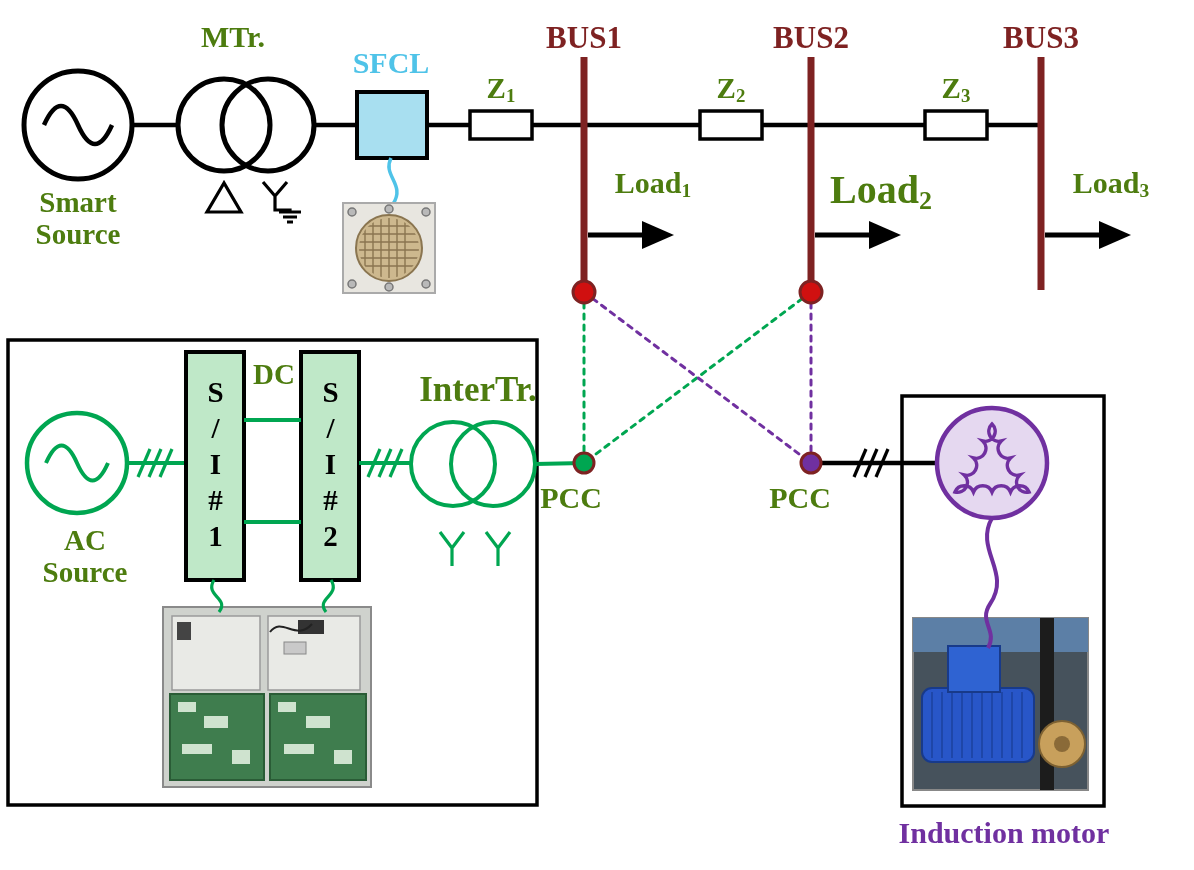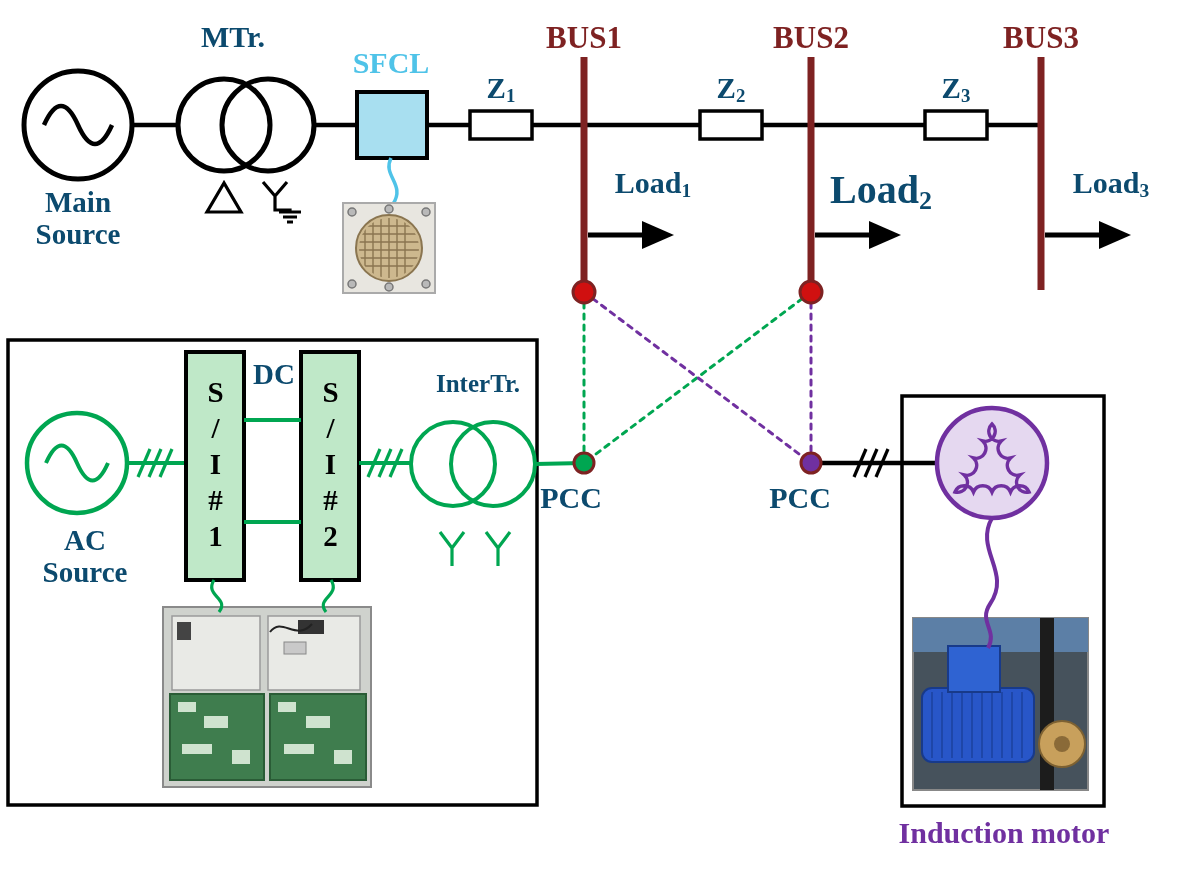--- a/index.html
+++ b/index.html
@@ -3,21 +3,21 @@
 <meta charset="utf-8">
 <style>
   :root{
     --bus:#7E2222; --dotRed:#D01010; --green:#00A651; --siFill:#BFE8C8;
     --purple:#7030A0; --motorFill:#E5D8F0; --cyan:#4FC3E8; --sfclFill:#A8DFF0;
   }
   html,body{margin:0;padding:0;background:#fff;}
   #stage{position:relative;width:1194px;height:870px;background:#fff;overflow:hidden;
          font-family:"Liberation Serif",serif;}
   #diagram-svg{position:absolute;left:0;top:0;}
-  .lbl{position:absolute;font-weight:bold;color:#0c4a6e;white-space:nowrap;pointer-events:none;}
+  .lbl{position:absolute;font-weight:bold;color:#4d7c0f;white-space:nowrap;pointer-events:none;}
   .ctr{transform:translateX(-50%);text-align:center;}
   .sb{font-size:0.65em;vertical-align:-0.22em;}
   .bus-c{color:var(--bus);}
   .grn-c{color:var(--green);}
   .pur-c{color:var(--purple);text-align:center;}
   .cyn-c{color:var(--cyan);}
   .two-line{line-height:1.12;}
   .vtext{writing-mode:vertical-rl;text-orientation:upright;letter-spacing:4px;
          display:flex;align-items:center;justify-content:center;font-weight:bold;}
   
@@ -234,21 +234,21 @@
     <circle class="dot-red" cx="584" cy="292" r="11"></circle>
     <circle class="dot-red" cx="811" cy="292" r="11"></circle>
     <circle class="dot-grn" cx="584" cy="463" r="10"></circle>
     <circle class="dot-pur" cx="811" cy="463" r="10"></circle>
   </svg>
 
   <div class="lbl ctr" style="left:233px;top:20px;font-size:30px;">MTr.</div>
   <div class="lbl ctr cyn-c" style="left:391px;top:46px;font-size:30px;">SFCL</div>
 
   <div class="lbl ctr two-line" style="left:78px;top:186px;font-size:29px;">
-    <div>Main</div>
+    <div>Smart</div>
     <div>Source</div>
   </div>
 
   <div class="lbl ctr bus-c" style="left:584px;top:20px;font-size:31px;">BUS1</div>
   <div class="lbl ctr bus-c" style="left:811px;top:20px;font-size:31px;">BUS2</div>
   <div class="lbl ctr bus-c" style="left:1041px;top:20px;font-size:31px;text-align:right;">BUS3</div>
 
   <div class="lbl ctr" style="left:501px;top:72px;font-size:29px;">
     <span>Z</span><span class="sb">1</span>
   </div>
@@ -271,20 +271,20 @@
 
   <div class="lbl ctr" style="left:571px;top:481px;font-size:30px;">PCC</div>
   <div class="lbl ctr" style="left:800px;top:481px;font-size:30px;">PCC</div>
 
   <div class="lbl ctr two-line" style="left:85px;top:524px;font-size:29px;">
     <div>AC</div>
     <div>Source</div>
   </div>
 
   <div class="lbl ctr" style="left:274px;top:358px;font-size:29px;text-align:center;">DC</div>
-  <div class="lbl ctr" style="left:478px;top:370px;font-size:25px;">InterTr.</div>
+  <div class="lbl ctr" style="left:478px;top:370px;font-size:35px;">InterTr.</div>
 
   <div class="vtext" style="position:absolute;left:186px;top:352px;width:58px;height:228px;font-size:29px;font-family:'Liberation Serif',serif;">S/I#1</div>
   <div class="vtext" style="position:absolute;left:301px;top:352px;width:58px;height:228px;font-size:29px;font-family:'Liberation Serif',serif;">S/I#2</div>
 
   <div class="lbl ctr pur-c" style="left:1004px;top:816px;font-size:30px;">Induction motor</div>
 
 </div>
 
 </body></html>

